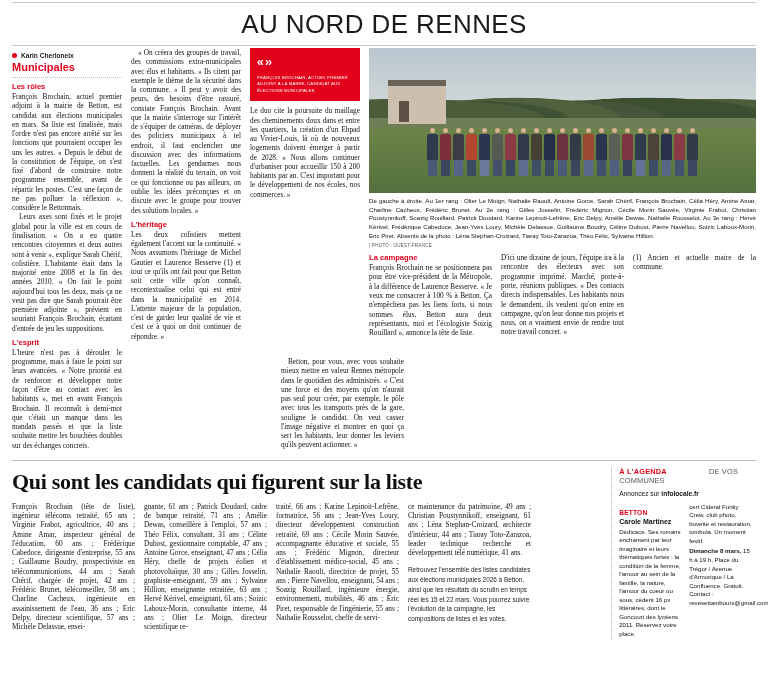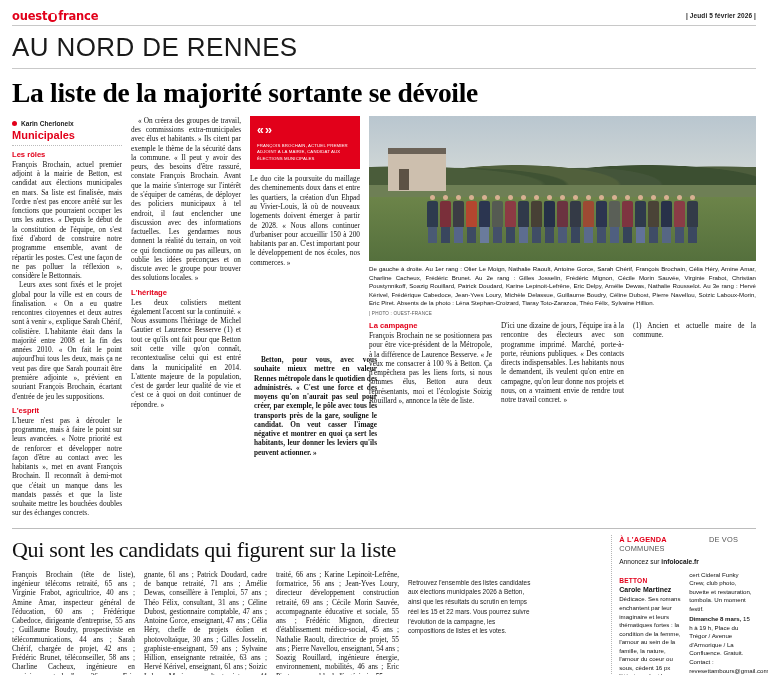--- a/index.html
+++ b/index.html
@@ -13,21 +13,21 @@
   .page{position:relative;width:768px;height:675px;box-sizing:border-box;padding:0 12px;}
 
   
   .masthead{display:flex;align-items:flex-start;justify-content:space-between;padding-top:9px;}
   .logo{font-family:"DejaVu Sans",sans-serif;font-weight:bold;font-size:11.5px;color:#e2001a;letter-spacing:-0.2px;display:flex;align-items:center;gap:1px;}
   .logo .bullet{display:inline-block;width:9px;height:9px;border-radius:50%;background:#e2001a;position:relative;top:1px;}
   .logo .bullet:after{content:"";position:absolute;left:2.5px;top:1.5px;width:4px;height:6px;background:#fff;border-radius:1px;}
   .dateline{font-size:6.5px;font-weight:bold;color:#222;letter-spacing:.1px;padding-top:3px;}
   .rule-red{border-top:1px solid #c8c8c8;margin:2px 0 0 0;}
   .section-title{
-    font-family:"Liberation Sans",sans-serif;font-weight:400;
+    text-align:center;font-family:"Liberation Sans",sans-serif;font-weight:400;
     font-size:26px;letter-spacing:.4px;color:#1a1a1a;margin:6px 0 5px 0;
   }
   .rule-grey{border-top:1px solid #c9c9c9;}
 
   
   h1.headline{
     font-family:"Liberation Serif",serif;font-weight:bold;font-size:27.5px;
     line-height:1.05;margin:10px 0 8px 0;color:#000;letter-spacing:-0.3px;
   }
   .chapo{font-size:8.2px;line-height:1.45;margin:0 0 7px 0;color:#111;}
@@ -77,21 +77,21 @@
   .p .legs{width:9px;height:16px;background:#3d4a63;}
   .caption{font-size:6.1px;line-height:1.42;text-align:justify;margin-top:4px;color:#111;}
   .credit{font-size:4.6px;color:#555;margin-top:3px;letter-spacing:.2px;}
   .after-photo{display:flex;gap:9px;margin-top:5px;}
   .after-photo .col{width:123px;}
 
   
   .bottom-rule{border-top:1px solid #bdbdbd;margin:7px 0 0 0;}
   .bottom{display:flex;gap:10px;margin-top:6px;}
   .bottom-left{width:603px;}
-  h2.headline2{font-family:"Liberation Serif",serif;font-weight:normal;font-size:22px;margin:2px 0 7px 0;letter-spacing:-0.3px;}
+  h2.headline2{font-family:"Liberation Serif",serif;font-weight:bold;font-size:22px;margin:2px 0 7px 0;letter-spacing:-0.3px;}
   .cands{display:flex;gap:9px;}
   .cands .ccol{width:123px;}
   .cands p{font-family:"Liberation Serif",serif;font-size:7.3px;line-height:1.27;text-align:justify;margin:0;color:#111;}
   .promo{font-size:6.4px;line-height:1.52;margin-top:8px;color:#222;}
 
   
   .agenda{width:140px;border-left:1px dotted #b5b5b5;padding-left:7px;}
   .agenda-head{font-size:7.4px;font-weight:bold;color:#e2001a;margin-bottom:5px;letter-spacing:.2px;}
   .agenda-head span.g{color:#555;font-weight:normal;margin-left:40px;}
   .agenda .announce{font-size:6.6px;margin-bottom:6px;color:#111;}
@@ -101,34 +101,25 @@
   .ag-body{font-size:6.1px;line-height:1.4;color:#111;margin-bottom:2px;}
   .ag-body b{font-weight:bold;}
   .agenda-cols{display:flex;gap:7px;}
   .agcol{width:63px;}
 </style>
 </head>
 <body>
 
 <div class="page">
 
-  <div class="masthead">
-    <div class="logo">
-      <span>ouest</span>
-        <span class="bullet"></span>
-        <span>france</span>
-    </div>
-    <div class="dateline">| Jeudi 5 février 2026 |</div>
-  </div>
   <div class="rule-red"></div>
 
   <div class="section-title">AU NORD DE RENNES</div>
   <div class="rule-grey"></div>
 
-  <h1 class="headline">La liste de la majorité sortante se dévoile</h1>
 
   <div class="article">
 
     <div class="col">
       <div class="byline">
         <span class="dot"></span>
         <span>Karin Cherloneix</span>
       </div>
       <div class="rubrique">Municipales</div>
       <div class="dotrule"></div>
@@ -278,41 +269,42 @@
         <div class="col">
           <p class="noind">D'ici une dizaine de jours, l'équipe ira à la rencontre des électeurs avec son programme imprimé. Marché, porte-à-porte, réunions publiques. « Des contacts directs indispensables. Les habitants nous le demandent, ils veulent qu'on entre en campagne, qu'on leur donne nos projets et nous, on a vraiment envie de rendre tout notre travail concret. »</p>
         </div>
         <div class="col">
           <p class="noind">(1) Ancien et actuelle maire de la commune.</p>
         </div>
       </div>
     </div>
   </div>
 
-  <div style="position:absolute;left:254px;top:355px;width:123px;font-weight:bold;">
+  <div style="position:absolute;left:281px;top:355px;width:123px;">
     <p class="col" style="font-family:'Liberation Serif',serif;font-size:7.3px;line-height:1.27;text-align:justify;margin:0;text-indent:7px;">Betton, pour vous, avec vous souhaite mieux mettre en valeur Rennes métropole dans le quotidien des administrés. « C'est une force et des moyens qu'on n'aurait pas seul pour créer, par exemple, le pôle avec tous les transports près de la gare, souligne le candidat. On veut casser l'image négative et montrer en quoi ça sert les habitants, leur donner les leviers qu'ils peuvent actionner. »</p>
   </div>
 
   <div class="bottom-rule" style="margin-top:10px;"></div>
 
   <div class="bottom">
 
     <div class="bottom-left">
       <h2 class="headline2">Qui sont les candidats qui figurent sur la liste</h2>
       <div class="cands">
         <div class="ccol">
           <p>François Brochain (tête de liste), ingénieur télécoms retraité, 65 ans ; Virginie Frabot, agricultrice, 40 ans ; Amine Amar, inspecteur général de l'éducation, 60 ans ; Frédérique Cabedoce, dirigeante d'entreprise, 55 ans ; Guillaume Boudry, prospectiviste en télécommunications, 44 ans ; Sarah Chérif, chargée de projet, 42 ans ; Frédéric Brunet, téléconseiller, 58 ans ; Charline Cacheux, ingénieure en assainissement de l'eau, 36 ans ; Eric Delpy, directeur scientifique, 57 ans ; Michèle Delassue, ensei-</p>
         </div>
         <div class="ccol">
           <p>gnante, 61 ans ; Patrick Doudard, cadre de banque retraité, 71 ans ; Amélie Dewas, conseillère à l'emploi, 57 ans ; Théo Félix, consultant, 31 ans ; Céline Dubost, gestionnaire comptable, 47 ans ; Antoine Gorce, enseignant, 47 ans ; Célia Héry, cheffe de projets éolien et photovoltaïque, 30 ans ; Gilles Josselin, graphiste-enseignant, 59 ans ; Sylvaine Hillion, enseignante retraitée, 63 ans ; Hervé Kérivel, enseignant, 61 ans ; Soizic Laboux-Morin, consultante interne, 44 ans ; Olier Le Moign, directeur scientifique re-</p>
         </div>
         <div class="ccol">
           <p>traité, 66 ans ; Karine Lepinoit-Lefrêne, formatrice, 56 ans ; Jean-Yves Loury, directeur développement construction retraité, 69 ans ; Cécile Morin Sauvée, accompagnante éducative et sociale, 55 ans ; Frédéric Mignon, directeur d'établissement médico-social, 45 ans ; Nathalie Raoult, directrice de projet, 55 ans ; Pierre Navellou, enseignant, 54 ans ; Soazig Rouillard, ingénieure énergie, environnement, mobilités, 46 ans ; Eric Piret, responsable de l'ingénierie, 55 ans ; Nathalie Rousselot, cheffe de servi-</p>
         </div>
         <div class="ccol">
+          <p>ce maintenance du patrimoine, 49 ans ; Christian Poustynnikoff, enseignant, 61 ans ; Léna Stephan-Croizard, architecte d'intérieur, 44 ans ; Tiaray Toto-Zarazoa, leader technique recherche et développement télé numérique, 41 ans.</p>
           <div class="promo">Retrouvez l'ensemble des listes candidates aux élections municipales 2026 à Betton, ainsi que les résultats du scrutin en temps réel les 15 et 22 mars. Vous pourrez suivre l'évolution de la campagne, les compositions de listes et les votes.</div>
         </div>
       </div>
     </div>
 
     <div class="agenda">
       <div class="agenda-head">
         <span>À L'AGENDA</span>
         <span class="g">DE VOS COMMUNES</span>
       </div>

